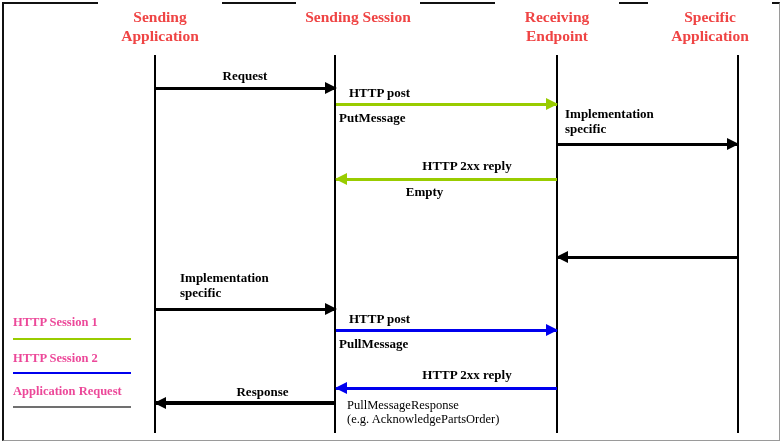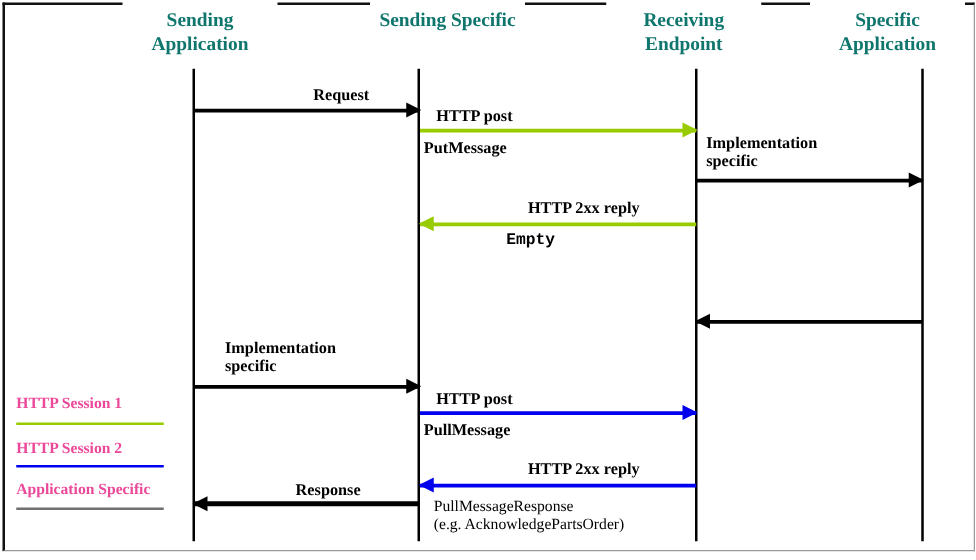--- a/index.html
+++ b/index.html
@@ -14,21 +14,21 @@
     position:absolute;left:2px;top:2px;width:775px;height:436px;
     border-top:2px solid #111;border-left:2px solid #111;
     border-right:1px solid #9a9a9a;border-bottom:1px solid #9a9a9a;
     z-index:0;
   }
   .actor-header{
     position:absolute;top:0;height:50px;width:124px;
     background:#fff;z-index:3;
     font-weight:bold;font-size:15.5px;line-height:19px;
     text-align:center;padding-top:7px;box-sizing:border-box;
-    color:#0f766e;
+    color:#ef4444;
   }
   .lifeline{
     position:absolute;top:55px;height:378px;width:2px;
     background:#000;z-index:1;
   }
   .arrow{position:absolute;height:3px;background:var(--c);z-index:2;}
   .arrow.thick{height:4px;}
   .arrow.right::after{
     content:"";position:absolute;right:-1px;top:50%;margin-top:-6.5px;
     border-left:12px solid var(--c);
@@ -52,42 +52,42 @@
   }
   .legend-line{position:absolute;z-index:2;left:13px;width:118px;height:2px;}
 </style>
 </head>
 <body>
 
 <div class="stage">
   <div class="frame"></div>
 
   <div class="actor-header" style="left:98px;">Sending Application</div>
-  <div class="actor-header" style="left:296px;">Sending Specific</div>
-  <div class="actor-header" style="left:485px;">Receiving Endpoint</div>
+  <div class="actor-header" style="left:296px;">Sending Session</div>
+  <div class="actor-header" style="left:495px;">Receiving Endpoint</div>
   <div class="actor-header" style="left:648px;">Specific Application</div>
 
   <div class="lifeline" style="left:154px;"></div>
   <div class="lifeline" style="left:334px;"></div>
   <div class="lifeline" style="left:556px;"></div>
   <div class="lifeline" style="left:737px;"></div>
 
-  <div class="lbl center" style="left:155px;top:68px;width:180px;margin-left:28px;">Request</div>
+  <div class="lbl center" style="left:155px;top:68px;width:180px;">Request</div>
   <div class="arrow right" style="--c:#000;left:155px;top:87px;width:181px;"></div>
 
   <div class="lbl" style="left:349px;top:85px;">HTTP post</div>
   <div class="arrow right" style="--c:#99cc00;left:336px;top:103px;width:221px;"></div>
   <div class="lbl" style="left:339px;top:110px;">PutMessage</div>
 
   <div class="lbl wrap" style="left:565px;top:106px;width:105px;">Implementation specific</div>
   <div class="arrow right" style="--c:#000;left:557px;top:143px;width:181px;"></div>
 
   <div class="lbl center" style="left:357px;top:158px;width:220px;">HTTP 2xx reply</div>
   <div class="arrow left" style="--c:#99cc00;left:336px;top:178px;width:221px;"></div>
-  <div class="lbl center" style="left:337px;top:184px;width:175px;font-family:Liberation Mono, monospace;">Empty</div>
+  <div class="lbl center" style="left:337px;top:184px;width:175px;">Empty</div>
 
   <div class="arrow left" style="--c:#000;left:557px;top:256px;width:181px;"></div>
 
   <div class="lbl wrap" style="left:180px;top:270px;width:115px;">Implementation specific</div>
   <div class="arrow right" style="--c:#000;left:155px;top:308px;width:181px;"></div>
 
   <div class="lbl" style="left:349px;top:311px;">HTTP post</div>
   <div class="arrow right" style="--c:#0000ee;left:336px;top:329px;width:221px;"></div>
   <div class="lbl" style="left:339px;top:336px;">PullMessage</div>
 
@@ -96,15 +96,15 @@
 
   <div class="lbl center" style="left:155px;top:384px;width:215px;">Response</div>
   <div class="arrow left thick" style="--c:#000;left:155px;top:401px;width:181px;"></div>
   <div class="lbl regular" style="left:347px;top:398px;">PullMessageResponse</div>
   <div class="lbl regular" style="left:347px;top:412px;">(e.g. AcknowledgePartsOrder)</div>
 
   <div class="legend-label" style="top:315px;">HTTP Session 1</div>
   <div class="legend-line" style="top:338px;background:#99cc00;"></div>
   <div class="legend-label" style="top:351px;">HTTP Session 2</div>
   <div class="legend-line" style="top:372px;background:#0000ee;"></div>
-  <div class="legend-label" style="top:384px;">Application Specific</div>
+  <div class="legend-label" style="top:384px;">Application Request</div>
   <div class="legend-line" style="top:406px;background:#707070;"></div>
 </div>
 
 </body></html>

